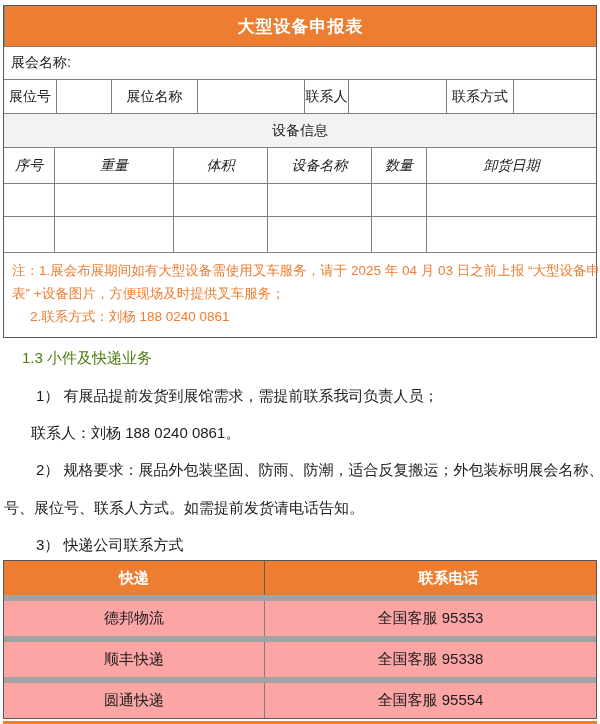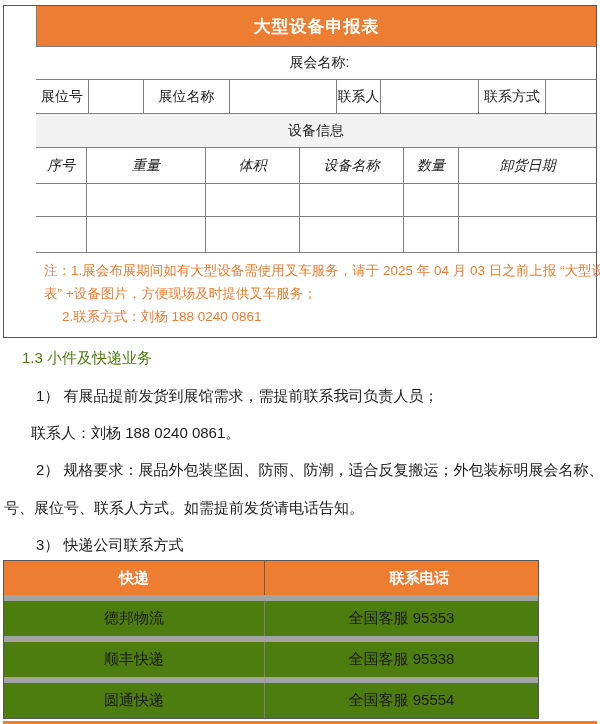--- a/index.html
+++ b/index.html
@@ -7,31 +7,31 @@
   body {
     width: 600px; height: 724px;
     font-family: "Liberation Sans", "DejaVu Sans", sans-serif;
     color: #1c1c1c;
   }
   .page { position: relative; width: 600px; height: 724px; background: #fff; overflow: hidden; }
 
   
   .maintbl {
     position: absolute; top: 5px; left: 3px; width: 594px;
-    border: 1px solid #575757; background: #fff; padding-left: 32px;
+    border: 1px solid #575757; background: #fff;
   }
   .r { display: flex; border-top: 1px solid #7f7f7f; align-items: stretch; }
   .r.first { border-top: 0; }
   .c {
     border-left: 1px solid #7f7f7f;
     display: flex; align-items: center; justify-content: center;
     font-size: 14px; overflow: hidden;
   }
   .c.nol { border-left: 0; }
-  .c.left { justify-content: center; padding-left: 7px; }
+  .c.left { justify-content: flex-start; padding-left: 7px; }
   .h-title { height: 40px; }
   .h-exh   { height: 33px; }
   .h-booth { height: 34px; }
   .h-sec   { height: 34px; }
   .h-head  { height: 36px; font-style: italic; }
   .h-e1    { height: 33px; }
   .h-e2    { height: 36px; }
   .title-row { color: #fff; font-weight: bold; font-size: 17px; letter-spacing: 1px; }
   .sec-row { background: #f2f2f2; }
   .note-row {
@@ -45,22 +45,22 @@
   .bheading { position: absolute; left: 22px; top: 349px; font-size: 15px; white-space: nowrap; }
   .bline { position: absolute; font-size: 15px; white-space: nowrap; color: #1c1c1c; }
   .bl0 { left: 36px; top: 387px; }
   .bl1 { left: 31px; top: 424px; }
   .bl2 { left: 36px; top: 461px; }
   .bl3 { left: 4px;  top: 499px; }
   .bl4 { left: 36px; top: 536px; }
 
   
   .couriertbl {
-    position: absolute; top: 560px; left: 3px; width: 536px;
-    border: 1px solid #575757; background: #4d7c0f;
+    position: absolute; top: 560px; left: 3px; width: 594px;
+    border: 1px solid #575757; background: #fca5a5;
   }
   .crow { display: flex; border-top: 6px solid #a3a3a3; height: 41px; align-items: stretch; }
   .crow.first { border-top: 0; height: 34px; }
   .ccell {
     display: flex; align-items: center; justify-content: center;
     font-size: 15px;
   }
   .ccell.lcol { width: 260px; }
   .ccell.rcol { flex: 1; border-left: 1px solid #7f7f7f; }
   .crow.header .ccell { color: #fff; font-weight: bold; }

